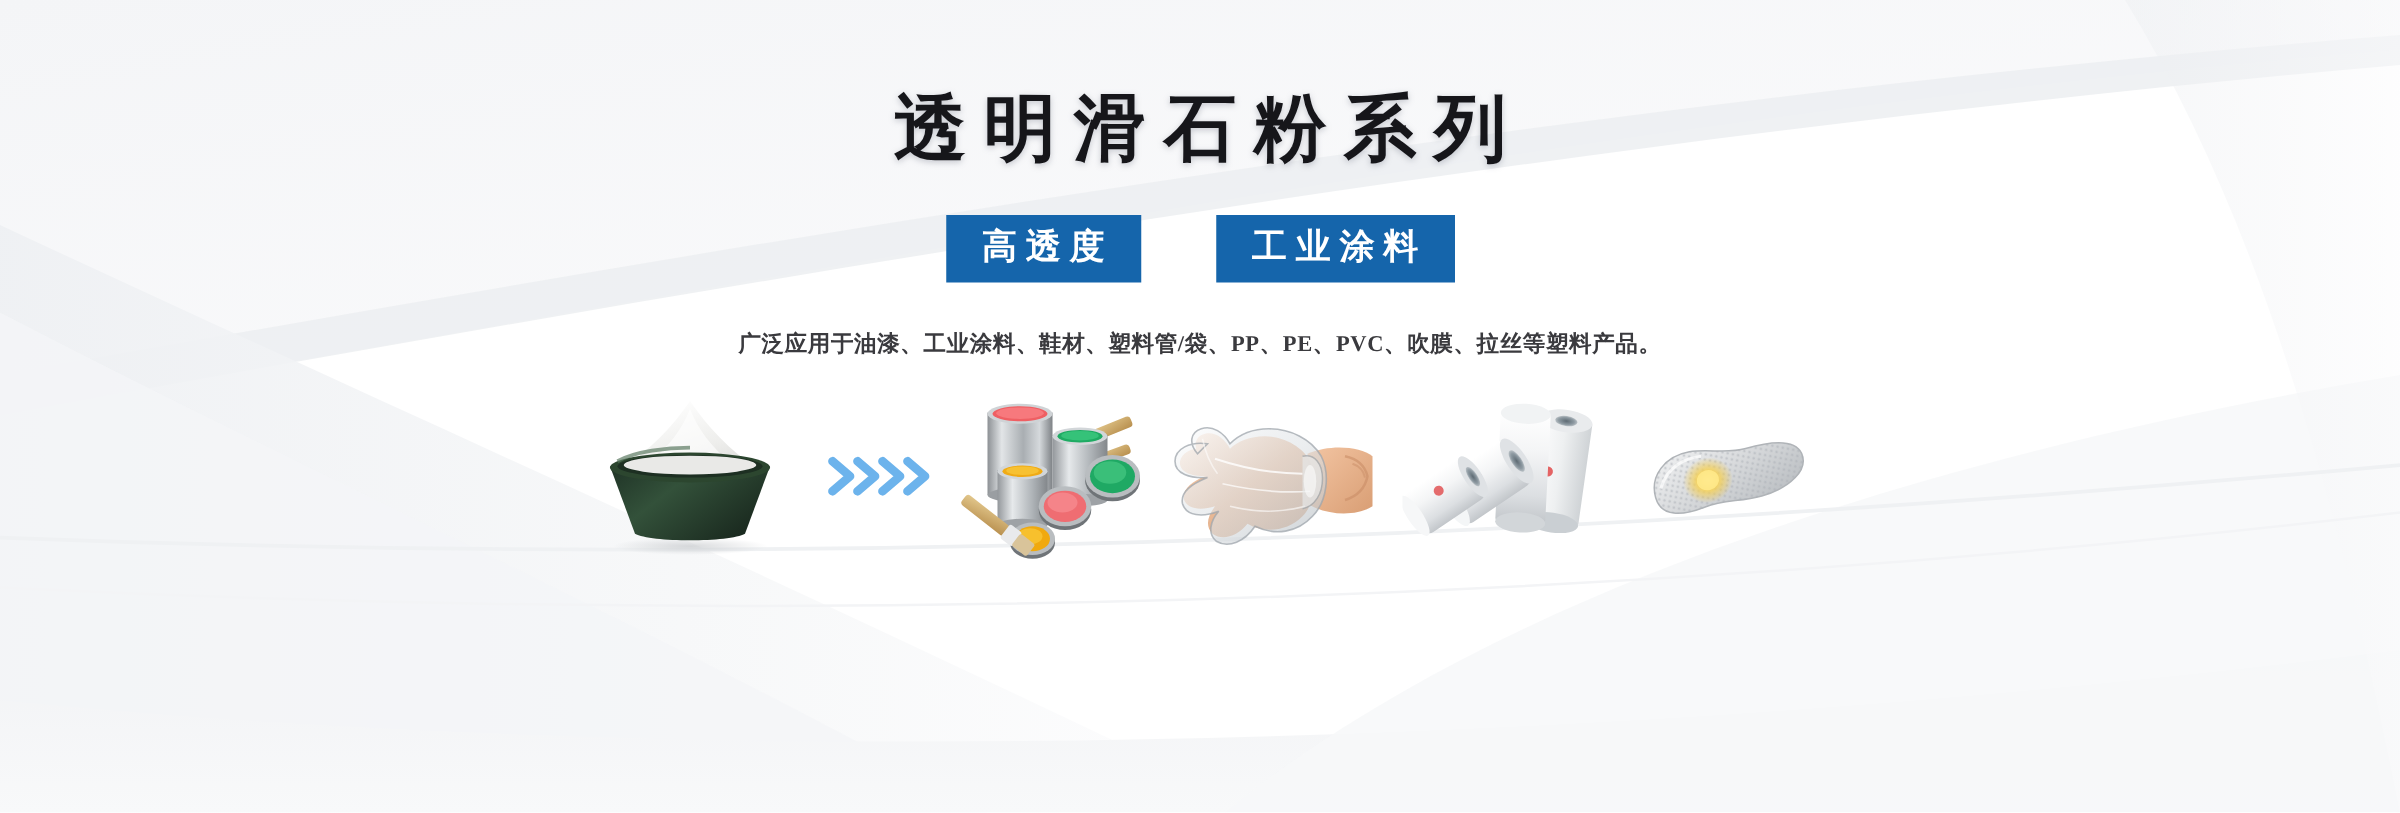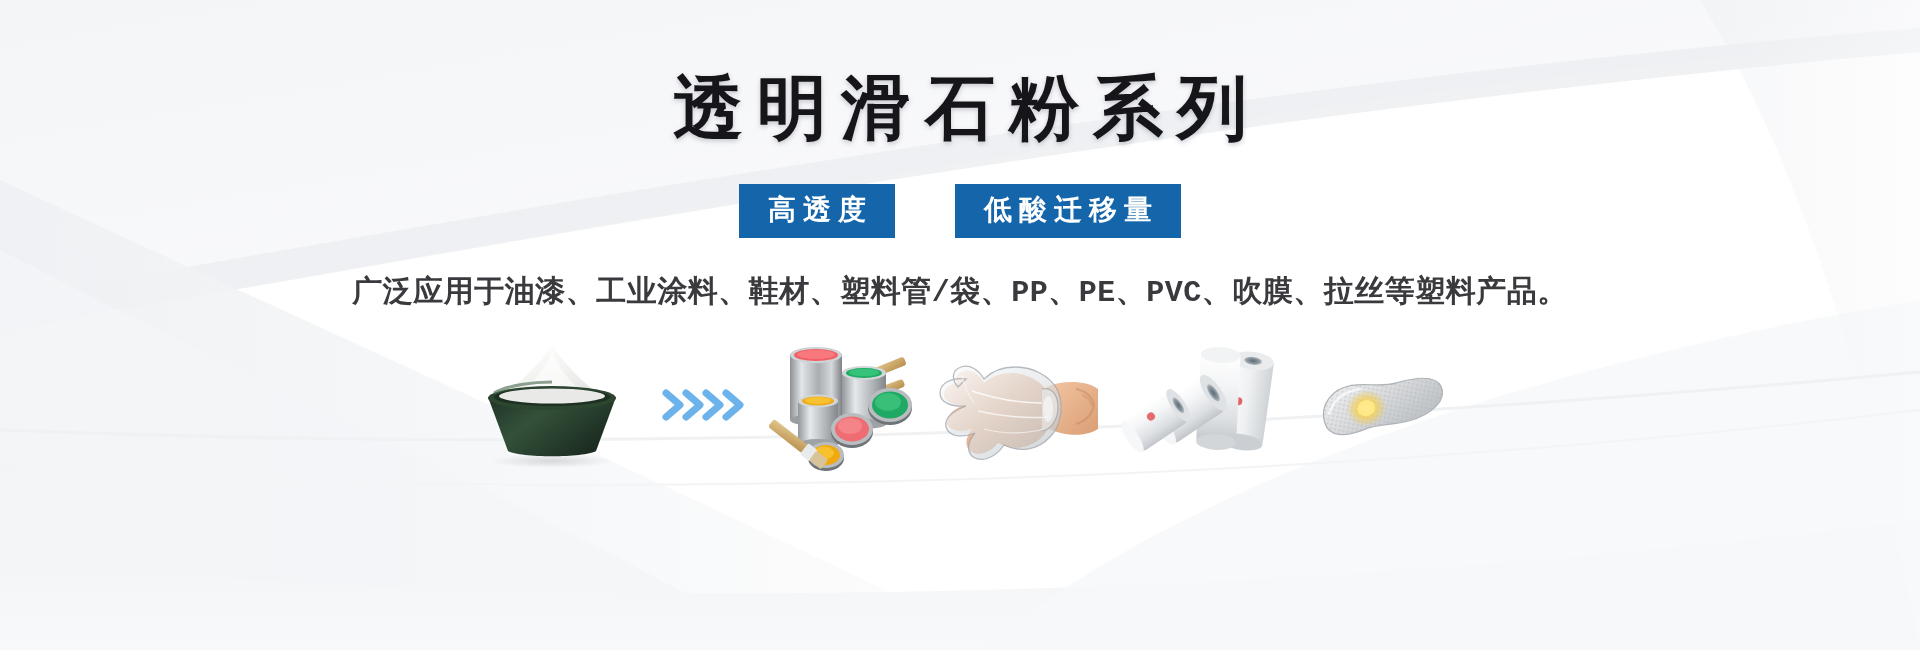--- a/index.html
+++ b/index.html
@@ -18,21 +18,21 @@
   
   #content {
     position:absolute; inset:0;
     display:flex; flex-direction:column; align-items:center;
   }
 
   #page-title {
     margin-top:74px;
     font-family:"Liberation Serif", serif;
     font-weight:700;
-    font-size:70px;
+    font-size:58px;
     line-height:1;
     letter-spacing:14px;
     text-indent:14px;
     color:#16161a;
     text-shadow:0 2px 5px rgba(120,125,140,0.40);
     white-space:nowrap;
   }
 
   #badge-row {
     margin-top:40px;
@@ -46,23 +46,23 @@
     font-size:28px;
     line-height:1;
     letter-spacing:7px;
     text-indent:7px;
     padding:12px 22px 14px 22px;
     white-space:nowrap;
   }
 
   #product-desc {
     margin-top:40px;
-    font-family:Liberation Mono, monospace;
+    font-family:Liberation Serif, serif;
     font-weight:700;
-    font-size:30px;
+    font-size:18px;
     line-height:1;
     letter-spacing:0.5px;
     color:#3a3a3e;
     white-space:nowrap;
   }
 
   
   #illustration-row {
     margin-top:22px;
     display:flex; align-items:center; justify-content:center;
@@ -121,21 +121,21 @@
       <path d="M0 470 C600 500 1280 486 1920 410" fill="none" stroke="#f3f4f6" stroke-width="2"></path>
     </svg>
   </div>
 
   <div id="content">
 
     <h1 id="page-title">透明滑石粉系列</h1>
 
     <div id="badge-row">
       <span class="badge">高透度</span>
-      <span class="badge">低酸迁移量</span>
+      <span class="badge">工业涂料</span>
     </div>
 
     <p id="product-desc">广泛应用于油漆、工业涂料、鞋材、塑料管/袋、PP、PE、PVC、吹膜、拉丝等塑料产品。</p>
 
     <div id="illustration-row">
 
       <div class="illus">
         <svg width="176" height="128" viewBox="0 0 176 128" xmlns="http://www.w3.org/2000/svg">
           <defs>
             <linearGradient id="powderG" x1="0.3" y1="0" x2="0.8" y2="1">

